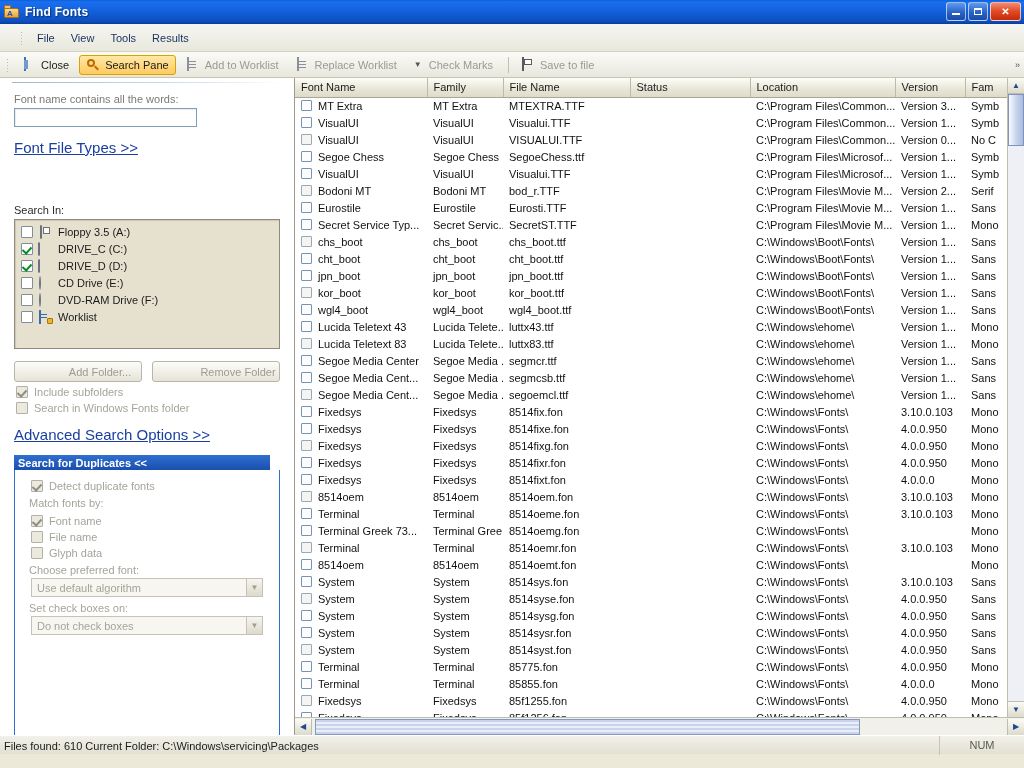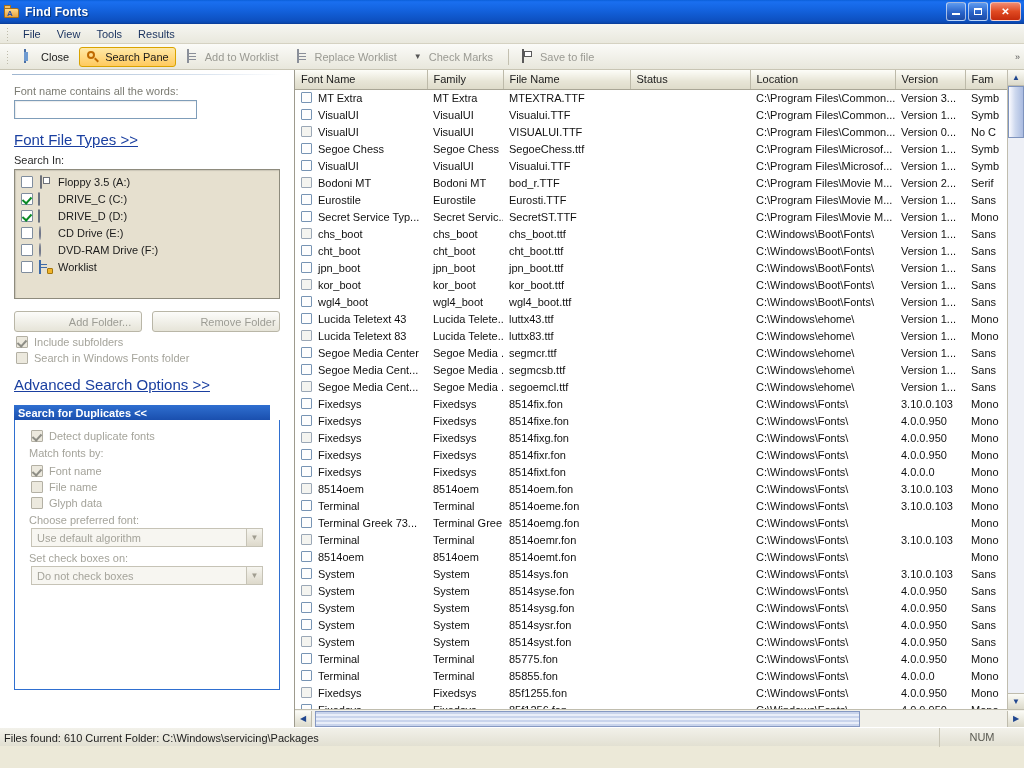--- a/index.html
+++ b/index.html
@@ -55,24 +55,24 @@
   .win-btn.close {
     width:31px;
     background: linear-gradient(180deg,#f08b72,#e04a22 50%,#c52b0c);
     border:1px solid rgba(255,255,255,.65);
   }
   .glyph-min { width:8px; height:2px; background:#fff; margin-top:5px; }
   .glyph-max { width:8px; height:7px; border:1px solid #fff; border-top-width:2px; }
 
   
   #menubar {
-    height:20px; display:flex; align-items:center;
+    height:28px; display:flex; align-items:center;
     background: linear-gradient(180deg,#f6f6f2,#e9e8dd);
     border-bottom:1px solid #d5d2c2;
-    padding-left:6px;
+    padding-left:20px;
   }
   .grip { width:3px; height:14px; margin-right:6px;
     background-image: radial-gradient(circle, #b9b6a4 1px, transparent 1px);
     background-size: 3px 3px; opacity:.9; }
   .menu-item {
     padding:3px 8px; color:#18315e; font-size:11px; cursor:pointer;
   }
 
   
   #toolbar {
@@ -129,21 +129,21 @@
 
   .sp-label { color:#7b7b72; padding:10px 14px 3px 14px; font-size:11px; }
   .sp-input {
     margin:0 14px; height:19px; border:1px solid #7f9db9; background:#fff;
     box-shadow: inset 1px 1px 1px rgba(0,0,0,.08);
   }
   .sp-link {
     color:#1a3fa0; text-decoration:underline; padding:12px 14px 4px 14px;
     font-size:15px; cursor:pointer; display:block;
   }
-  .sp-subhead { color:#2b2b2b; padding:2px 14px 3px 14px; font-size:11px; }
+  .sp-subhead { color:#2b2b2b; padding:2px 14px 3px 14px; font-size:11px;margin-top:42px; }
 
   #drivelist {
     margin:0 14px; height:130px; background:#e6e0cf;
     border:1px solid #8e8b7d; box-shadow: inset 1px 1px 1px rgba(0,0,0,.12);
     padding:4px 0 0 6px; overflow:hidden;
   }
   .drive-row { display:flex; align-items:center; gap:5px; height:16px; margin-bottom:1px; }
   .cbx {
     width:12px; height:12px; background:#fff; border:1px solid #7f8d9e; flex:none;
     position:relative; border-radius:1px;

